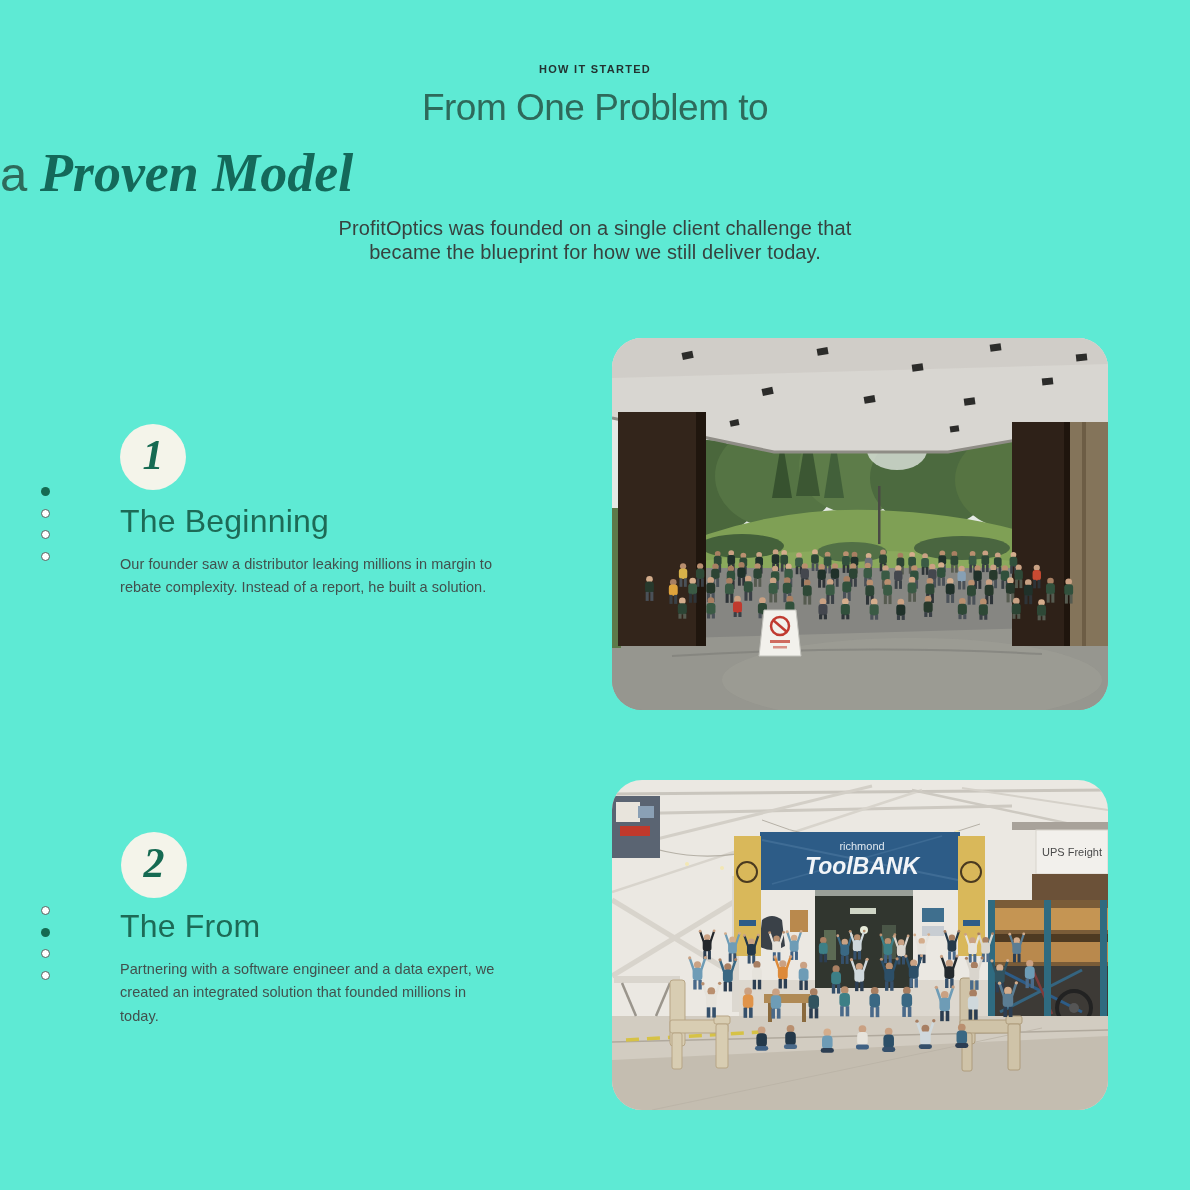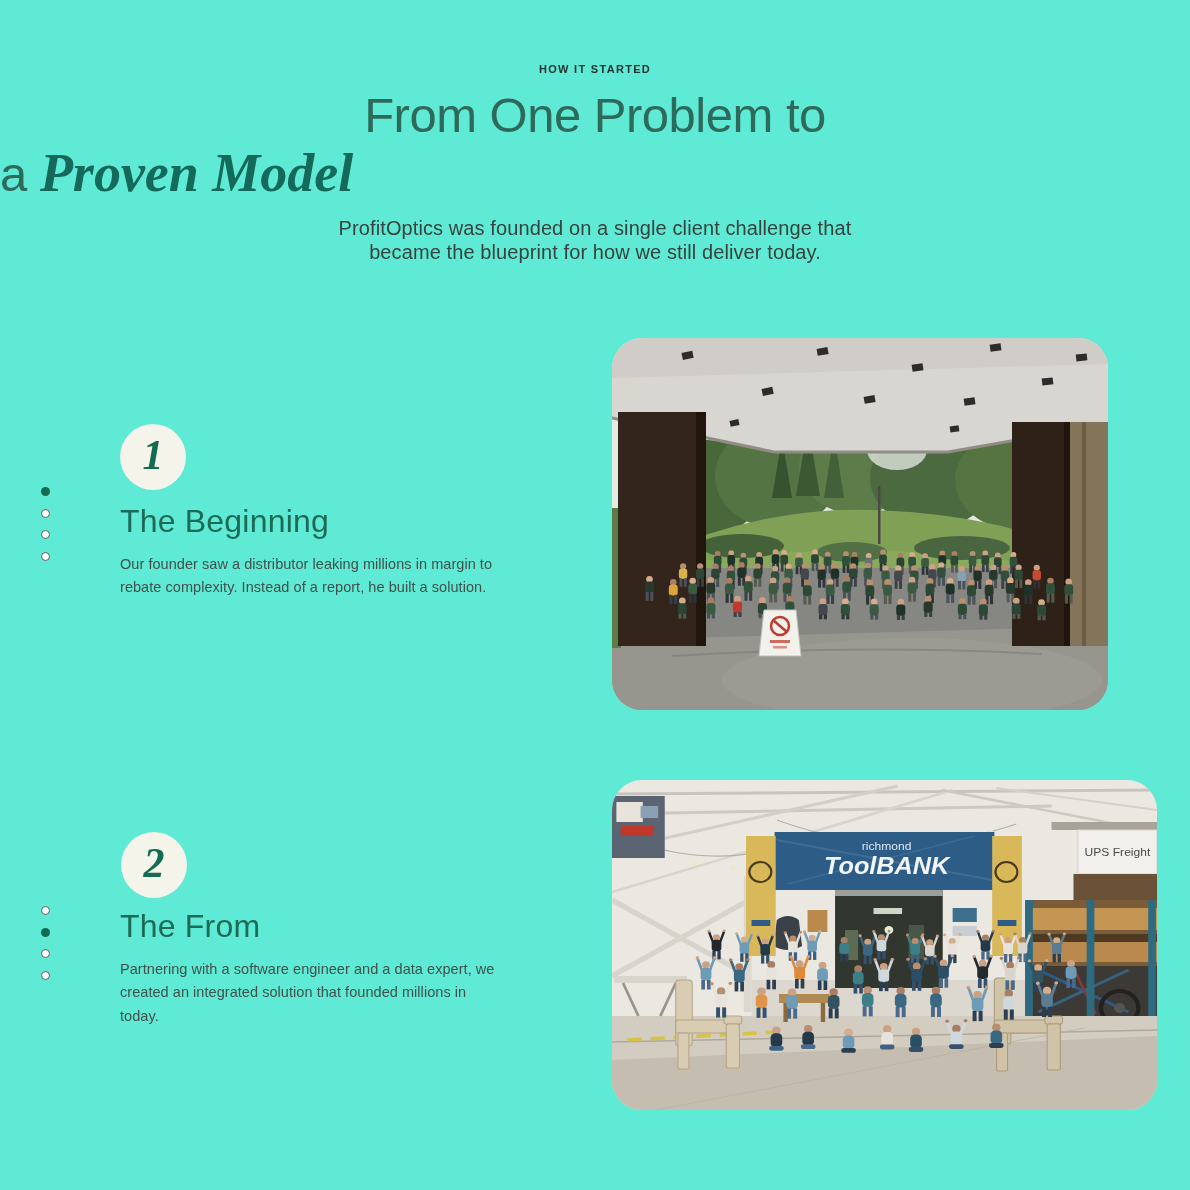--- a/index.html
+++ b/index.html
@@ -2,21 +2,21 @@
 <html><head>
 <meta charset="utf-8">
 <style>
   html,body{margin:0;padding:0;background:#ffffff;}
   .canvas{position:relative;width:1190px;height:1190px;background:#5eead4;overflow:hidden;
           font-family:"Liberation Sans",sans-serif;}
   
   .eyebrow{position:absolute;top:63px;left:0;right:0;text-align:center;
            font-size:11px;font-weight:700;letter-spacing:1.3px;color:#233231;}
   .h1-line1{position:absolute;top:87px;left:0;right:0;text-align:center;white-space:nowrap;
-            font-size:49px;font-weight:400;color:#2e6a5b;letter-spacing:-0.5px;}
+            font-size:37px;font-weight:400;color:#2e6a5b;letter-spacing:-0.5px;}
   .h1-line2{position:absolute;top:144px;left:0;right:0;white-space:nowrap;
             font-size:49px;font-weight:400;color:#2e6a5b;line-height:58px;letter-spacing:-0.5px;}
   .h1-line2 .serif{font-family:"Liberation Serif",serif;font-style:italic;font-weight:600;
             font-size:54px;color:#14695a;letter-spacing:0;}
   .subtitle{position:absolute;top:217px;left:0;right:0;text-align:center;
             font-size:20px;line-height:23.5px;color:#37423f;letter-spacing:0.1px;}
   .subtitle span{display:block;white-space:nowrap;}
   
   .num-circle{position:absolute;width:66px;height:66px;border-radius:50%;background:#f4f4ea;
               display:flex;align-items:center;justify-content:center;}
@@ -466,21 +466,21 @@
     <span>created an integrated solution that founded millions in</span>
     <span>today.</span>
   </div>
   <div class="dots" style="left:41px;top:906px;" id="dots-2">
       <div class="dot"></div>
       <div class="dot active" style="background: rgb(21, 107, 82);"></div>
       <div class="dot"></div>
       <div class="dot"></div>
     </div>
 
-  <div class="photo" style="left:612px;top:780px;width:545px;height:330px;">
+  <div class="photo" style="left:612px;top:780px;width:496px;height:330px;">
     <svg viewBox="0 0 496 330" preserveAspectRatio="none">
       <rect x="0" y="0" width="496" height="330" fill="#ebe8e2"></rect>
 
       <line x1="0" y1="14" x2="496" y2="10" stroke="#c9c5bd" stroke-width="3"></line>
       <line x1="0" y1="34" x2="400" y2="26" stroke="#cdc9c1" stroke-width="3"></line>
       <line x1="0" y1="70" x2="260" y2="6" stroke="#d3cfc7" stroke-width="3"></line>
       <line x1="0" y1="112" x2="310" y2="10" stroke="#d8d4cc" stroke-width="2.5"></line>
       <line x1="300" y1="10" x2="496" y2="52" stroke="#cdc9c1" stroke-width="2.5"></line>
       <line x1="350" y1="8" x2="496" y2="30" stroke="#d5d1c9" stroke-width="2"></line>
 

